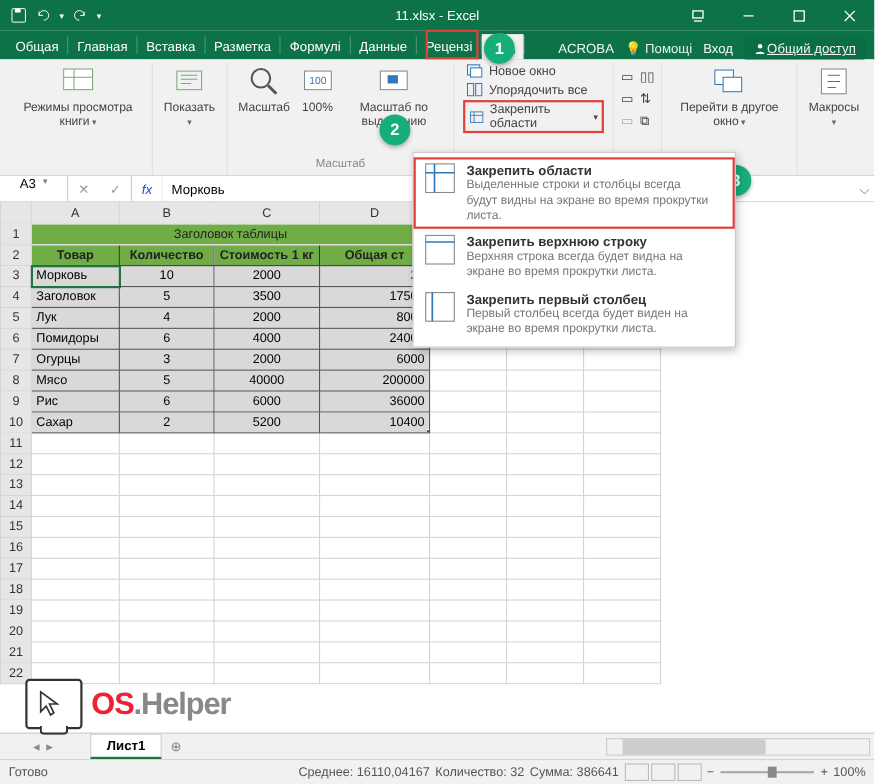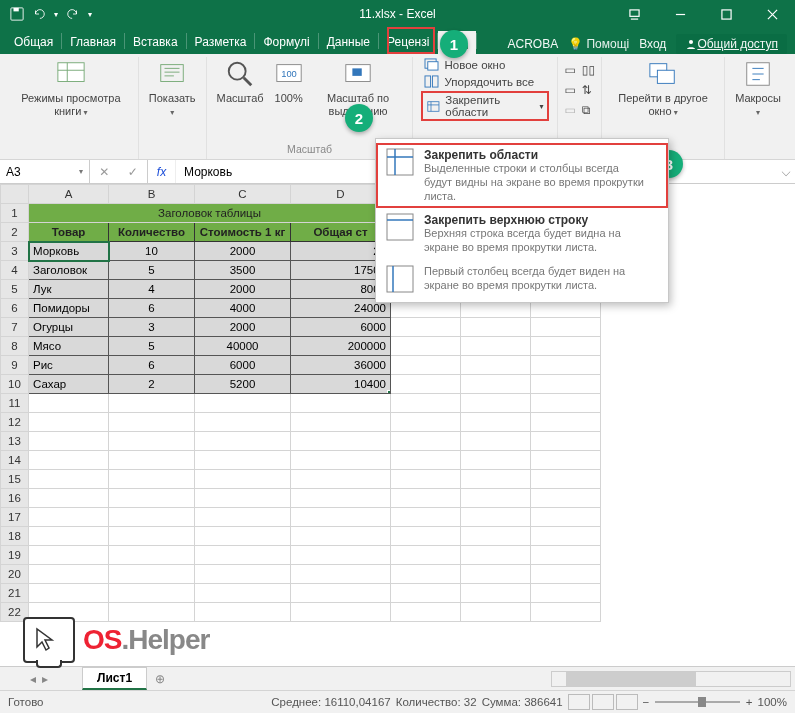--- a/index.html
+++ b/index.html
@@ -26,21 +26,21 @@
   .big-btn svg { width: 30px; height: 30px; }
   .big-label { font-size: 11px; line-height: 1.15; }
   .grp-caption { font-size: 10.5px; color: #888; margin-top: auto; padding: 2px 0 4px; }
   .vstack { display: flex; flex-direction: column; gap: 2px; }
   .small-row { display: flex; align-items: center; gap: 5px; padding: 1px 3px; font-size: 11.5px; cursor: pointer; }
   .small-row svg { width: 15px; height: 13px; }
   .freeze-row { border: 2px solid #e2403d; padding: 1px 4px; }
   .badge { position: absolute; width: 28px; height: 28px; border-radius: 50%; background: #15ae79; color: #fff; display: flex; align-items: center; justify-content: center; font-weight: bold; box-shadow: 0 2px 4px rgba(0,0,0,.3); font-size: 15px; z-index: 50; }
   .hl-tab { position: absolute; border: 2px solid #e2403d; z-index: 30; }
   .formula-bar { height: 24px; border-bottom: 1px solid #ccc; display: flex; align-items: stretch; font-size: 12px; background: #fff; }
-  .namebox { width: 90px; border-right: 1px solid #ccc; display: flex; align-items: center; padding: 0 6px; }
+  .namebox { width: 62px; border-right: 1px solid #ccc; display: flex; align-items: flex-start; padding: 0 18px; }
   .namebox::after { content: "▾"; margin-left: auto; font-size: 8px; color: #777; }
   .fx-btns { width: 58px; display: flex; align-items: center; justify-content: space-around; color: #999; border-right: 1px solid #ccc; }
   .fx-label { width: 28px; display: flex; align-items: center; justify-content: center; font-style: italic; color: #1d4ed8; border-right: 1px solid #eee; }
   .fx-input { flex: 1; padding: 0 8px; display: flex; align-items: center; }
   .sheet-wrap { position: relative; background: #fff; }
   .grid { border-collapse: collapse; table-layout: fixed; }
   .grid th, .grid td { border: 1px solid #d4d4d4; height: 19px; font-size: 11.5px; padding: 0 4px; overflow: hidden; white-space: nowrap; }
   .rh { width: 28px; background: #e6e6e6; text-align: center; color: #333; font-weight: normal; }
   .ch { background: #e6e6e6; text-align: center; color: #333; font-weight: normal; height: 20px; }
   .corner { width: 28px; background: #e6e6e6; }
@@ -297,20 +297,21 @@
         <b>Закрепить верхнюю строку</b>
         <span>Верхняя строка всегда будет видна на экране во время прокрутки листа.</span>
       </div>
   </div>
   <div class="dd-item">
     <svg class="dd-icon" viewBox="0 0 28 28">
         <rect x="1" y="1" width="26" height="26" fill="#fff" stroke="#888"></rect>
         <line x1="7" y1="1" x2="7" y2="27" stroke="#37b" stroke-width="1.5"></line>
       </svg>
     <div class="dd-text">
+        <b>Закрепить первый столбец</b>
         <span>Первый столбец всегда будет виден на экране во время прокрутки листа.</span>
       </div>
   </div>
 </div>
 <div class="badge marker" style="left:655px;top:150px">3</div>
 
 <div class="formula-bar">
   <div class="namebox">
       <span>A3</span>
     </div>

